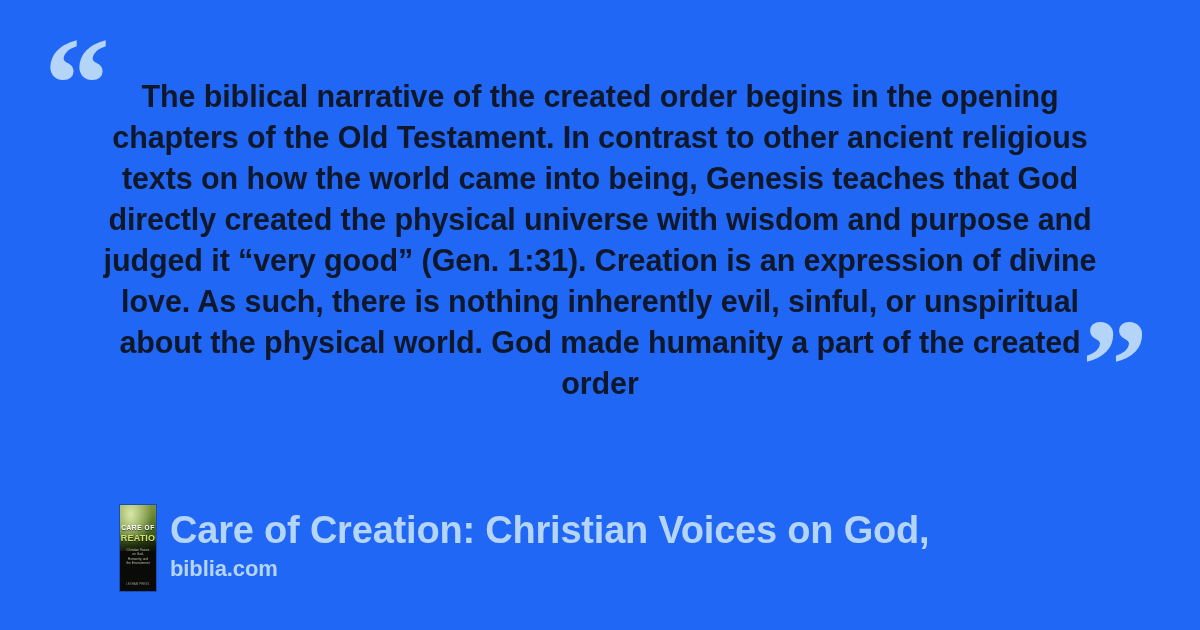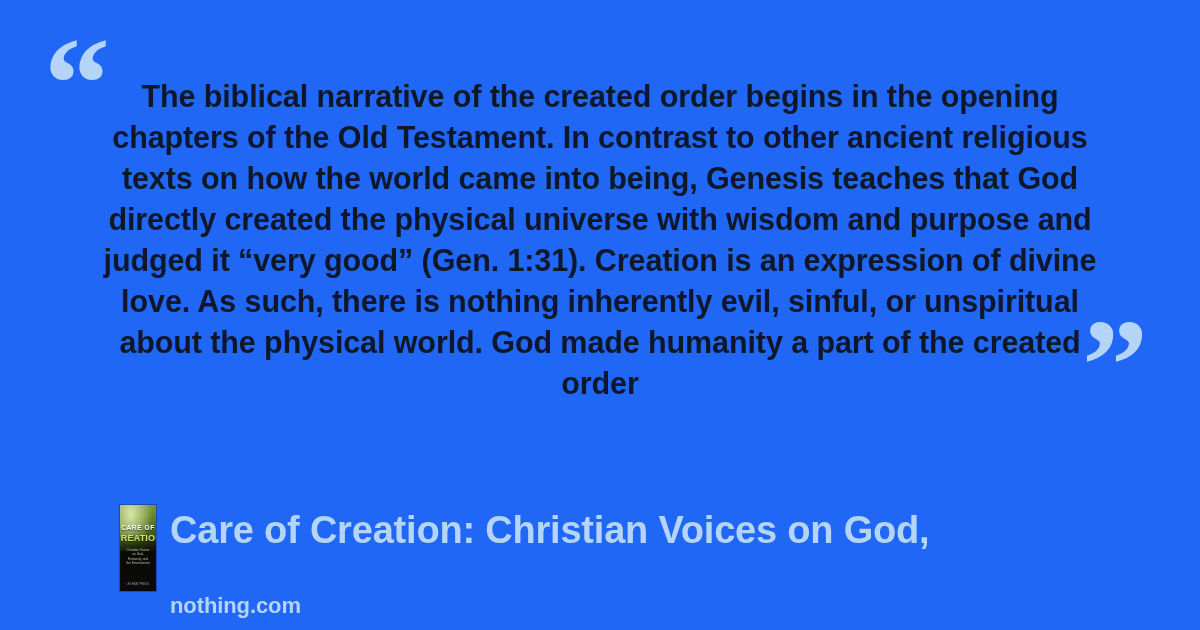--- a/index.html
+++ b/index.html
@@ -141,21 +141,20 @@
     color: #9a9a92;
     font-size: 3px;
     line-height: 4px;
     opacity: 0.9;
   }
   .footer-text {
     display: flex;
     flex-direction: column;
     justify-content: flex-start;
     padding-top: 2px;
-    gap: 37px;
   }
   .book-title {
     color: #b4d5f7;
     font-family: "Liberation Sans", sans-serif;
     font-weight: 700;
     font-size: 38px;
     line-height: 46px;
     white-space: nowrap;
     letter-spacing: -0.2px;
   }
@@ -189,17 +188,17 @@
       <div class="cover-top"></div>
       <div class="cover-haze"></div>
       <div class="cover-title-1">CARE OF</div>
       <div class="cover-title-2">CREATION</div>
       <div class="cover-sub">Christian Voices on God, Humanity, and the Environment</div>
       <div class="cover-mark">LEXHAM PRESS</div>
     </div>
 
     <div class="footer-text">
       <div class="book-title">Care of Creation: Christian Voices on God,</div>
-      <div class="site-name">nothing.com</div>
+      <div class="site-name">biblia.com</div>
     </div>
   </div>
 
 </div>
 
 </body></html>

